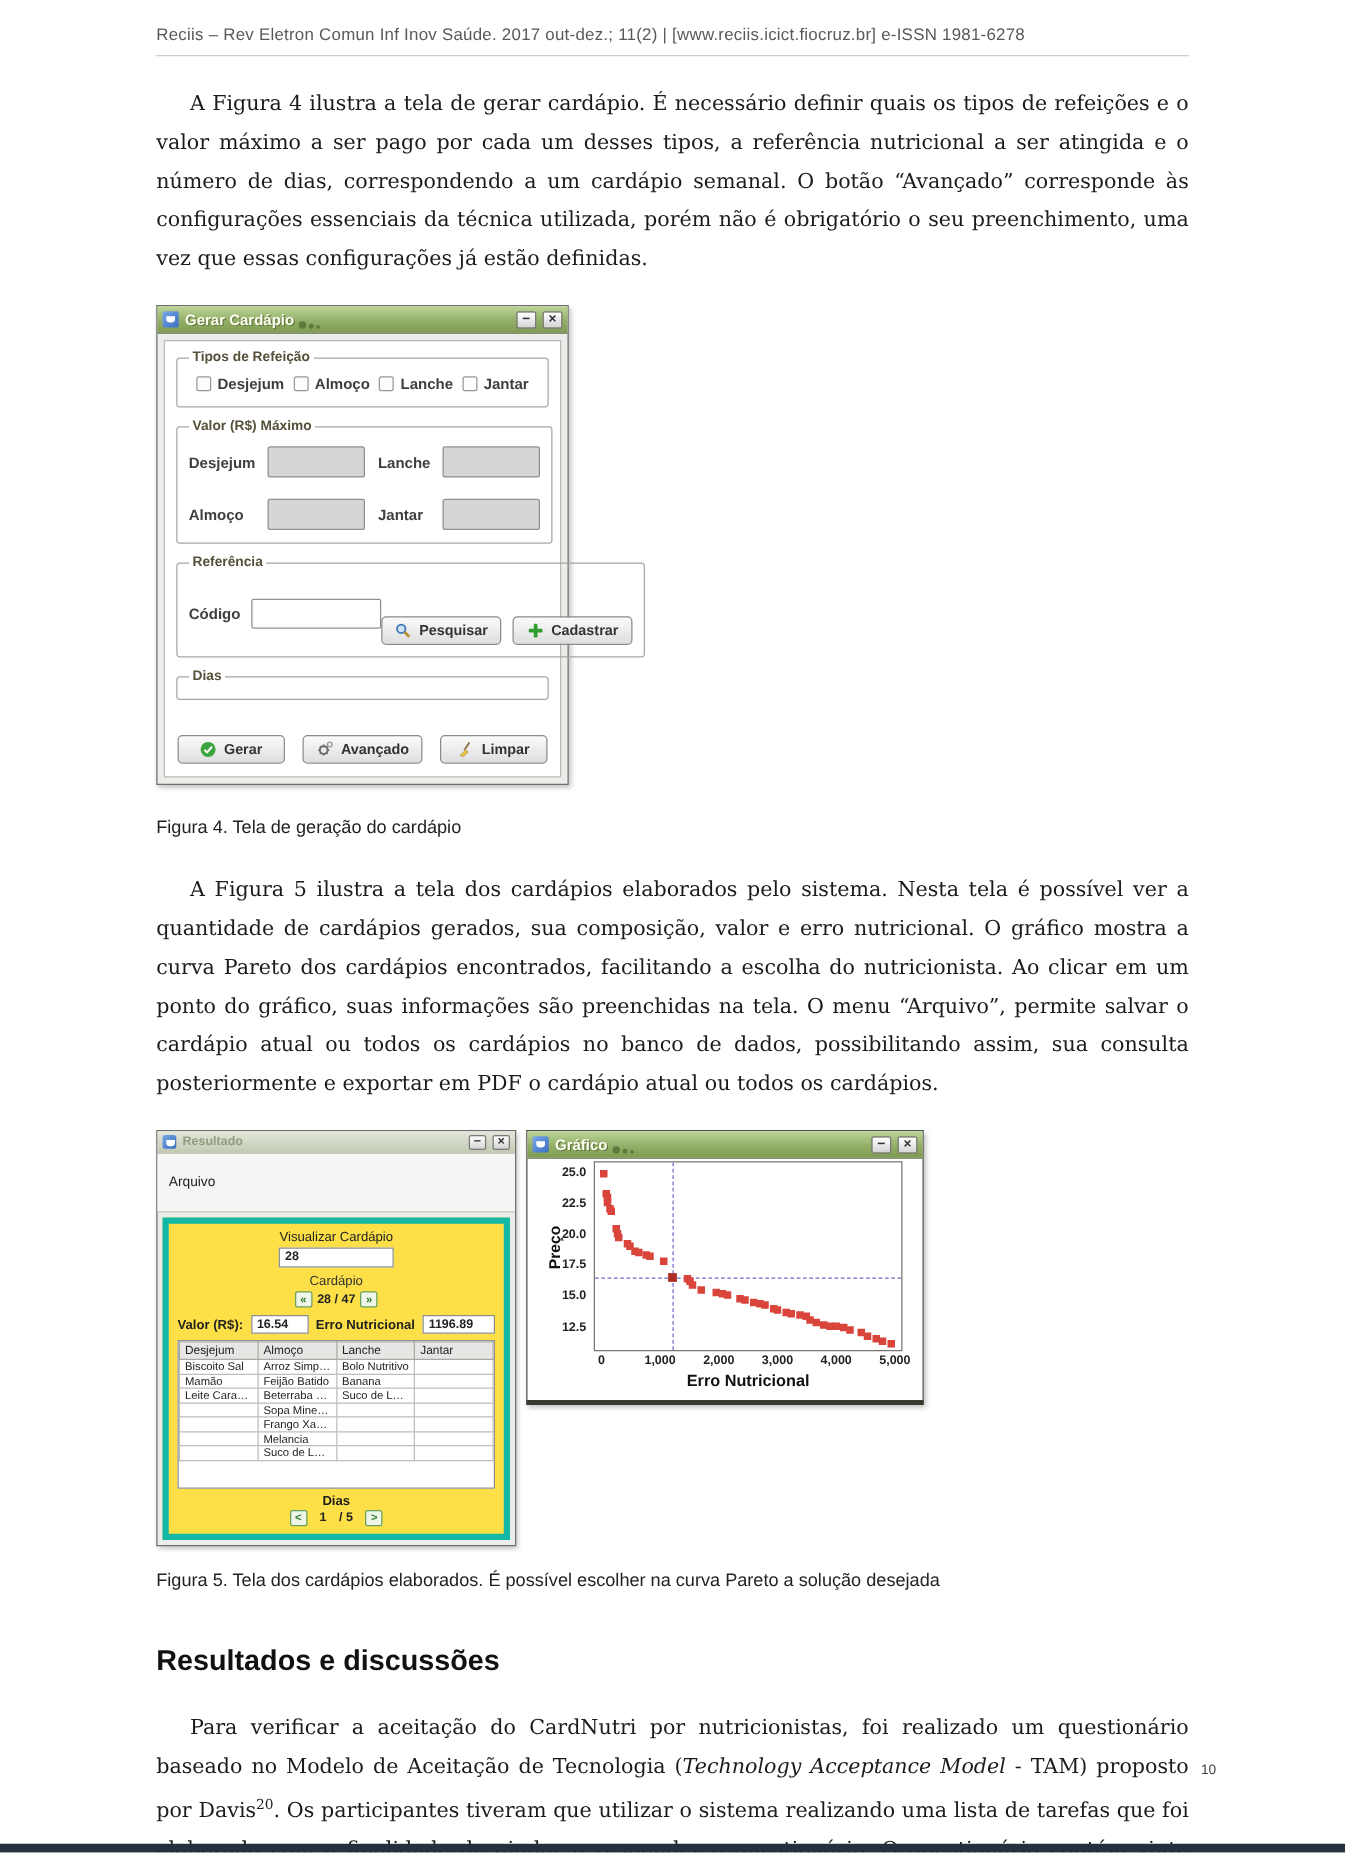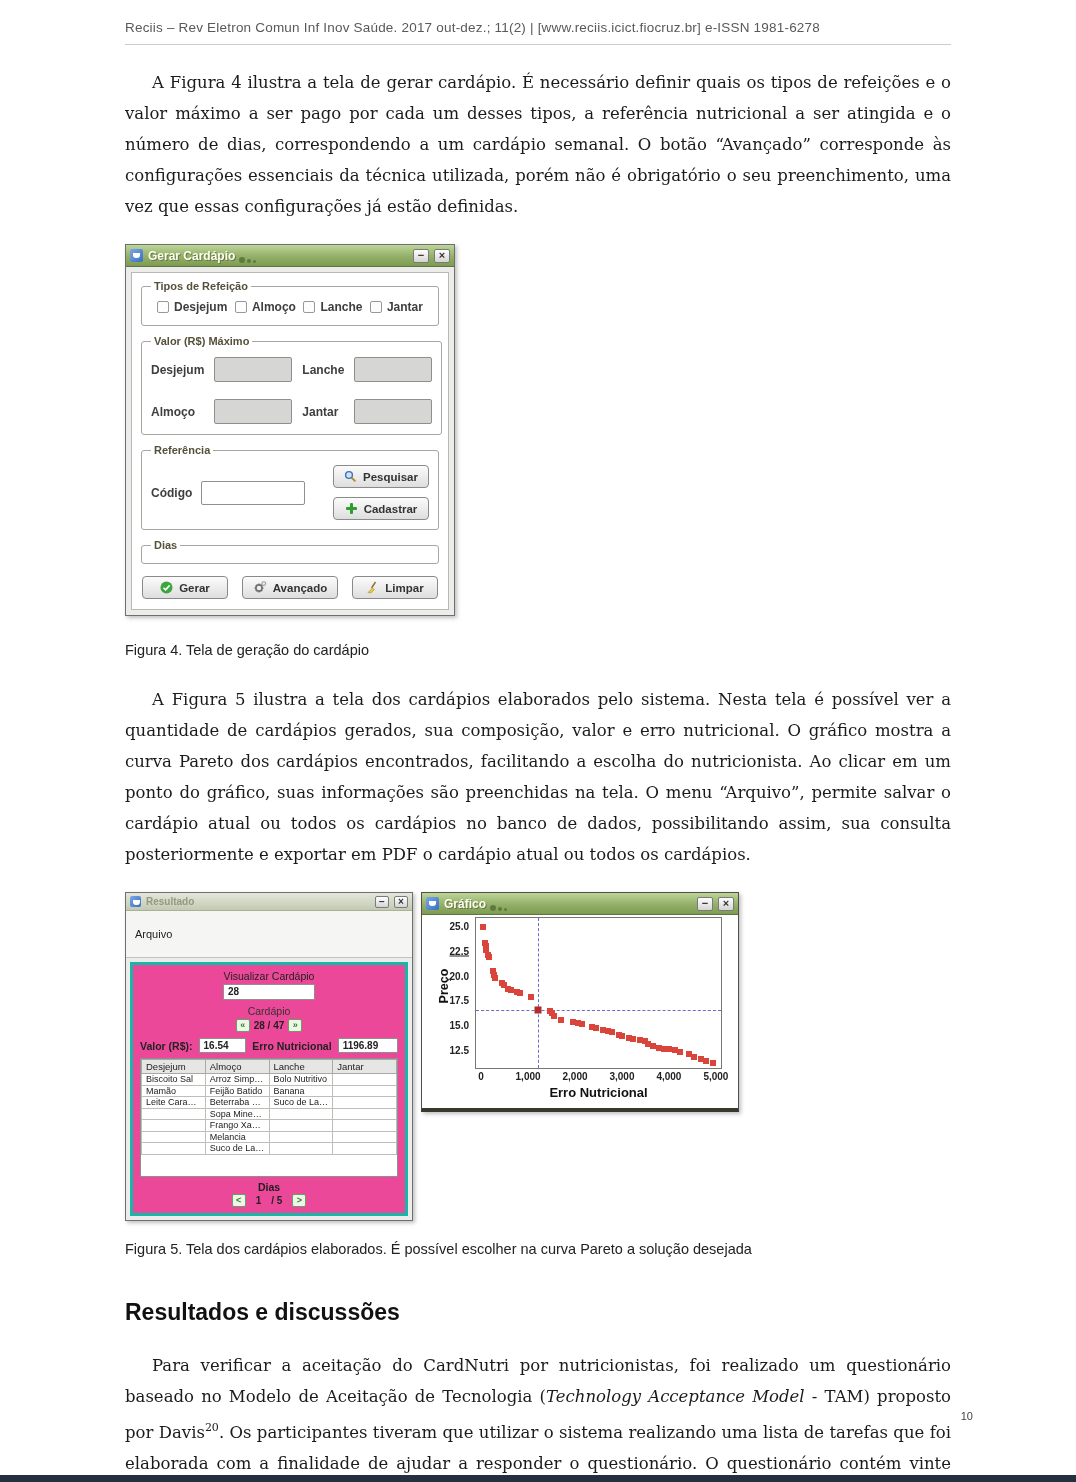--- a/index.html
+++ b/index.html
@@ -80,42 +80,42 @@
   .checkbox-row { display:flex; justify-content:space-between; padding:5px 6px 2px; }
   .checkbox { display:flex; align-items:center; gap:5px; font-size:12px; font-weight:bold; color:#3e3e3e; }
   .cbox { width:12px; height:12px; border:1px solid #989898; border-radius:2px; background:#fdfdfd; }
   .valor-grid { display:grid; grid-template-columns:auto 1fr auto 1fr; gap:17px 10px; align-items:center; padding:7px 0 1px; }
   .valor-grid label { font-size:12px; font-weight:bold; color:#3e3e3e; }
   .field-gray { width:78px; height:25px; background:#d6d6d4; border:1px solid #8f8f8b; border-radius:2px; }
   .ref-grid { display:flex; justify-content:space-between; padding-top:6px; }
   .codigo-row { display:flex; align-items:center; gap:9px; }
   .codigo-row label { font-size:12px; font-weight:bold; color:#3e3e3e; }
   .field-white { width:104px; height:24px; background:#fff; border:1px solid #8f8f8b; border-radius:2px; }
-  .ref-buttons { display:flex; flex-direction:column; gap:9px; }
+  .ref-buttons { display:flex; flex-direction:row; gap:9px;margin-top:28px; }
   .btn {
     display:inline-flex; align-items:center; justify-content:center; gap:6px;
     background:linear-gradient(#fbfbfb,#dedede); border:1px solid #8a8a8a; border-radius:4px;
     font-family:"Liberation Sans", sans-serif;
     font-size:11.5px; font-weight:bold; color:#333; padding:4px 10px; cursor:default;
   }
   .ref-buttons .btn { width:96px; }
   .dias-row { display:flex; align-items:center; gap:10px; padding-top:7px; }
   .dias-row label { font-size:12px; font-weight:bold; color:#3e3e3e; }
   .field-dias { width:56px; height:24px; background:#fff; border:1px solid #8f8f8b; border-radius:2px; }
   .gerar-buttons { display:flex; justify-content:space-between; padding:3px 1px 4px; }
-  .gerar-buttons .btn { min-width:86px; }
+  .gerar-buttons .btn { min-width:86px;margin-top:16px; }
   .icon-svg { display:inline-block; }
 
   
   .fig5-row { display:flex; gap:8px; margin-top:22px; align-items:flex-start; }
 
   
   .res-window { width:288px; border:1px solid #6f6f6f; background:#ececea; }
   .menubar { background:#f5f5f3; border-bottom:1px solid #c2c2be; font-size:11px; color:#222; padding:17px 9px; }
-  .res-body { margin:4px; border:3px solid #14b8a6; background:#ec4899; padding:5px 7px 4px; font-size:11px; }
+  .res-body { margin:4px; border:5px solid #14b8a6; background:#fde047; padding:5px 7px 4px; font-size:11px; }
   .center { text-align:center; }
   .res-label { font-size:10.5px; color:#222; }
   .res-input {
     display:inline-block; border:1px solid #8f8f8b; background:#fff; font-weight:bold;
     font-size:10px; color:#222; padding:1px 4px; text-align:left;
   }
   .vis-input { width:92px; height:16px; margin-top:2px; }
   .cardapio-label { margin-top:5px; color:#333; }
   .nav-row { display:flex; justify-content:center; align-items:center; gap:4px; margin-top:2px; }
   .nav-btn {
@@ -444,21 +444,21 @@
                   <span class="pt" style="left: 87.0722%; top: 90.8497%; background: rgb(217, 69, 58);"></span>
                   <span class="pt" style="left: 89.1635%; top: 92.8105%; background: rgb(217, 69, 58);"></span>
                   <span class="pt" style="left: 91.8251%; top: 94.1176%; background: rgb(217, 69, 58);"></span>
                   <span class="pt" style="left: 93.9163%; top: 95.4248%; background: rgb(217, 69, 58);"></span>
                   <span class="pt" style="left: 96.5779%; top: 96.732%; background: rgb(217, 69, 58);"></span>
                 </div>
             <div class="ytick" style="top: 87.5817%;">12.5</div>
                 <div class="ytick" style="top: 71.2418%;">15.0</div>
                 <div class="ytick" style="top: 54.902%;">17.5</div>
                 <div class="ytick" style="top: 38.5621%;">20.0</div>
-                <div class="ytick" style="top: 22.2222%; text-decoration: underline;">22.5</div>
+                <div class="ytick" style="top: 22.2222%;">22.5</div>
                 <div class="ytick" style="top: 5.88235%;">25.0</div>
               </div>
             <div class="xticks" id="xticks">
                 <div class="xtick" style="left: 2.47148%;">0</div>
                 <div class="xtick" style="left: 21.4829%;">1,000</div>
                 <div class="xtick" style="left: 40.4943%;">2,000</div>
                 <div class="xtick" style="left: 59.5057%;">3,000</div>
                 <div class="xtick" style="left: 78.5171%; text-align: right;">4,000</div>
                 <div class="xtick" style="left: 97.5285%;">5,000</div>
               </div>

